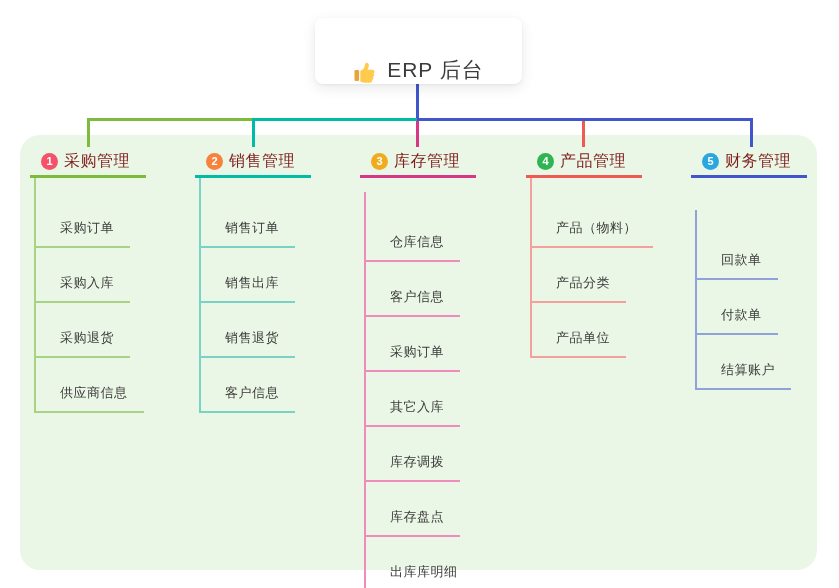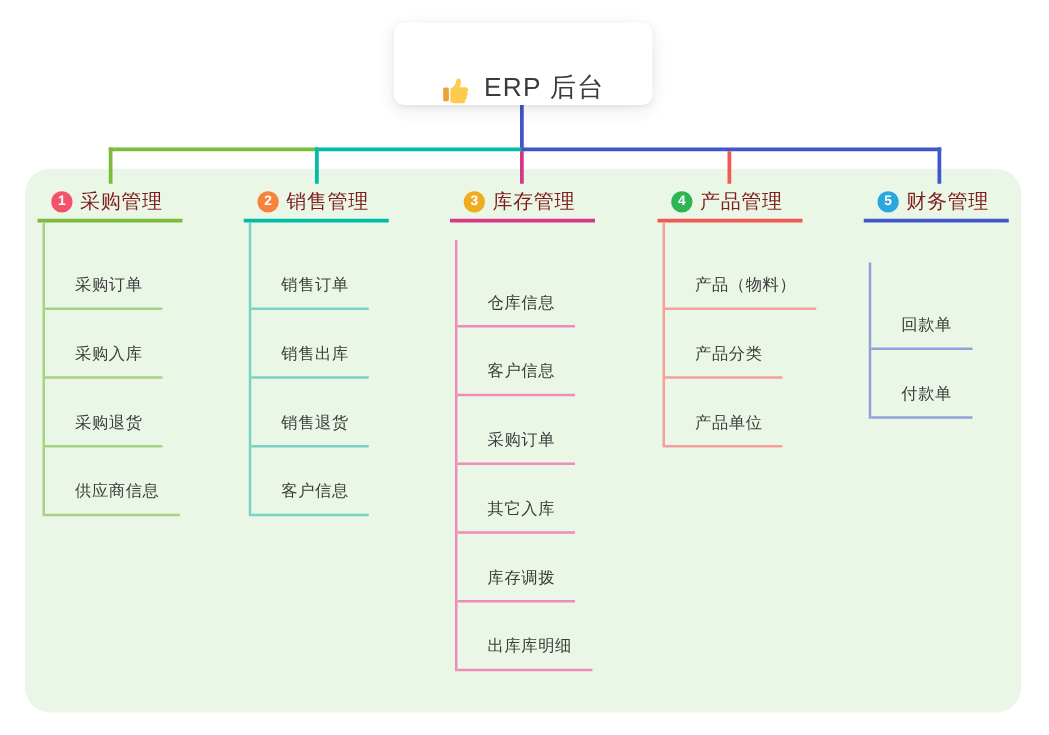--- a/index.html
+++ b/index.html
@@ -138,20 +138,23 @@
       <div class="kid">
           <span class="kid-label">采购订单</span>
         </div>
       <div class="kid">
           <span class="kid-label">其它入库</span>
         </div>
       <div class="kid">
           <span class="kid-label">库存调拨</span>
         </div>
       <div class="kid">
+          <span class="kid-label">库存盘点</span>
+        </div>
+      <div class="kid">
           <span class="kid-label">出库库明细</span>
         </div>
     </div>
   </div>
 
   <div class="branch c-b4" style="left:526px;">
     <div class="branch-head">
       <span class="badge">4</span>
       <span class="branch-label">产品管理</span>
     </div>
@@ -175,16 +178,19 @@
       <span class="branch-label">财务管理</span>
     </div>
     <div class="branch-underline"></div>
     <div class="kids">
       <div class="kid">
           <span class="kid-label">回款单</span>
         </div>
       <div class="kid">
           <span class="kid-label">付款单</span>
         </div>
+      <div class="kid">
+          <span class="kid-label">结算账户</span>
+        </div>
     </div>
   </div>
 
 </div>
 
 </body></html>

